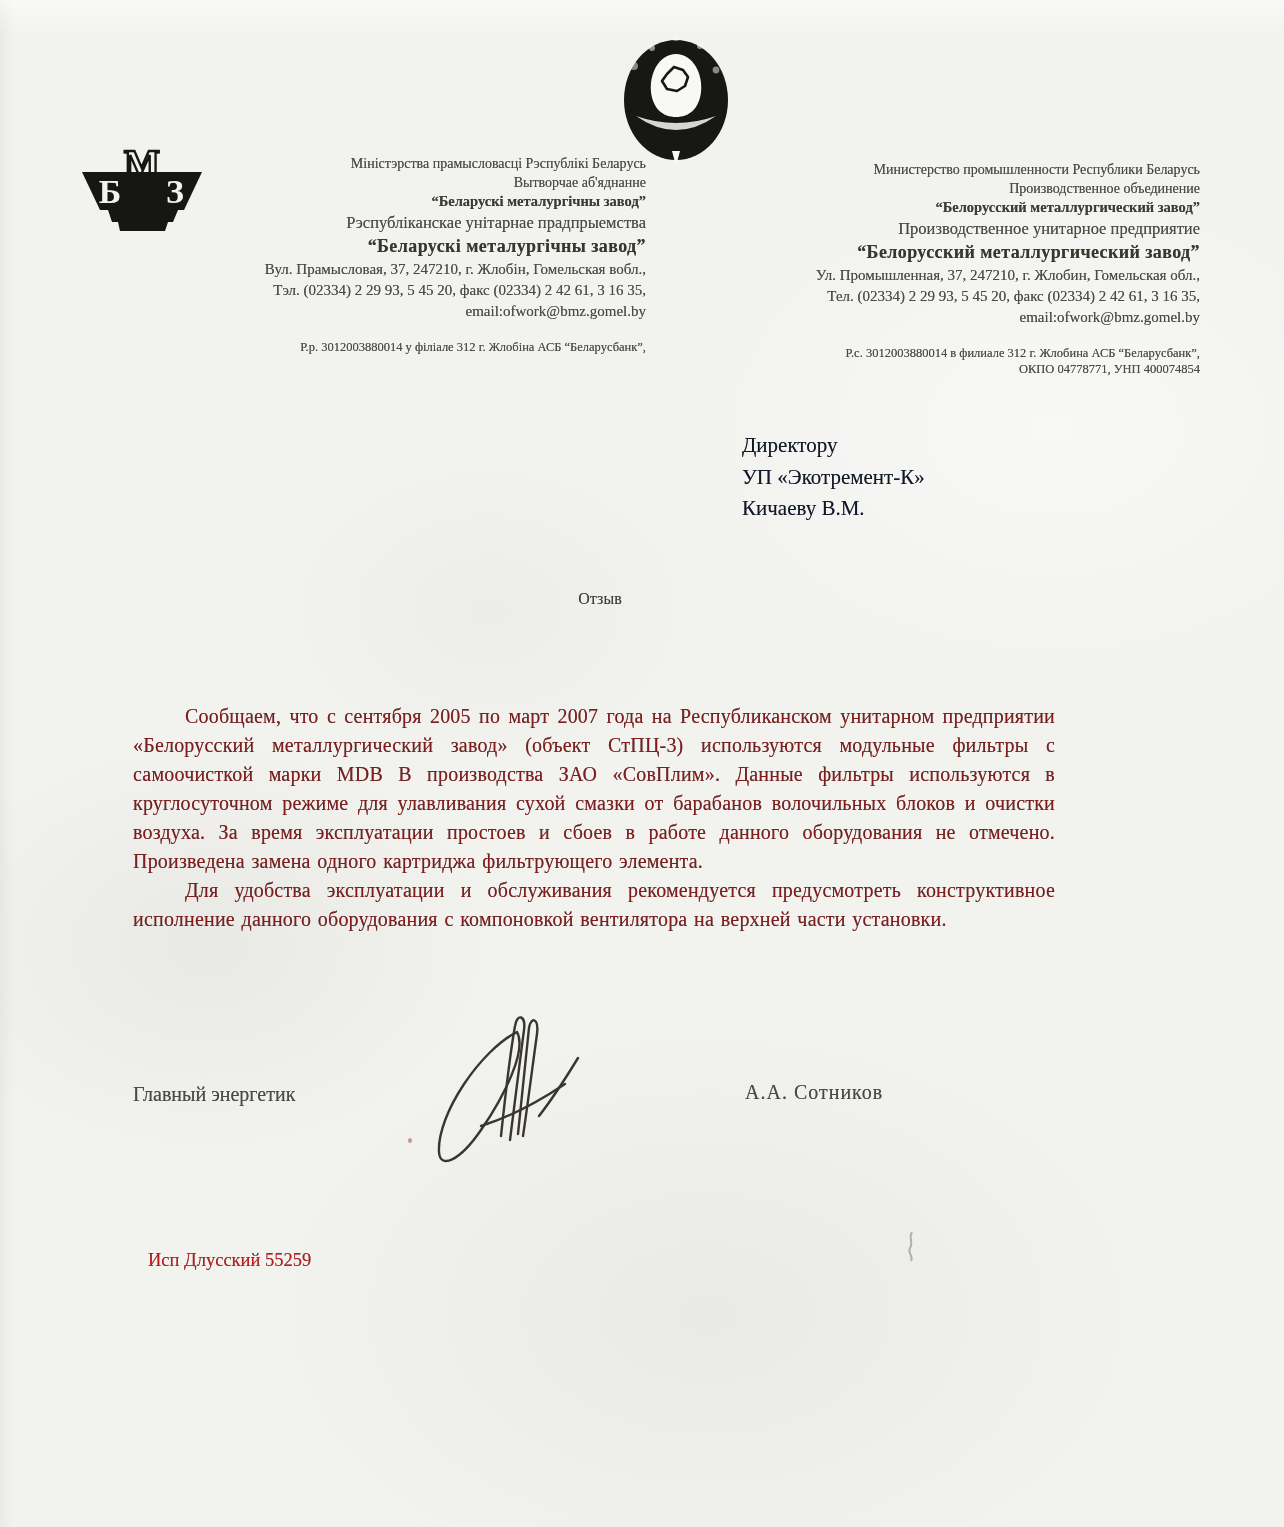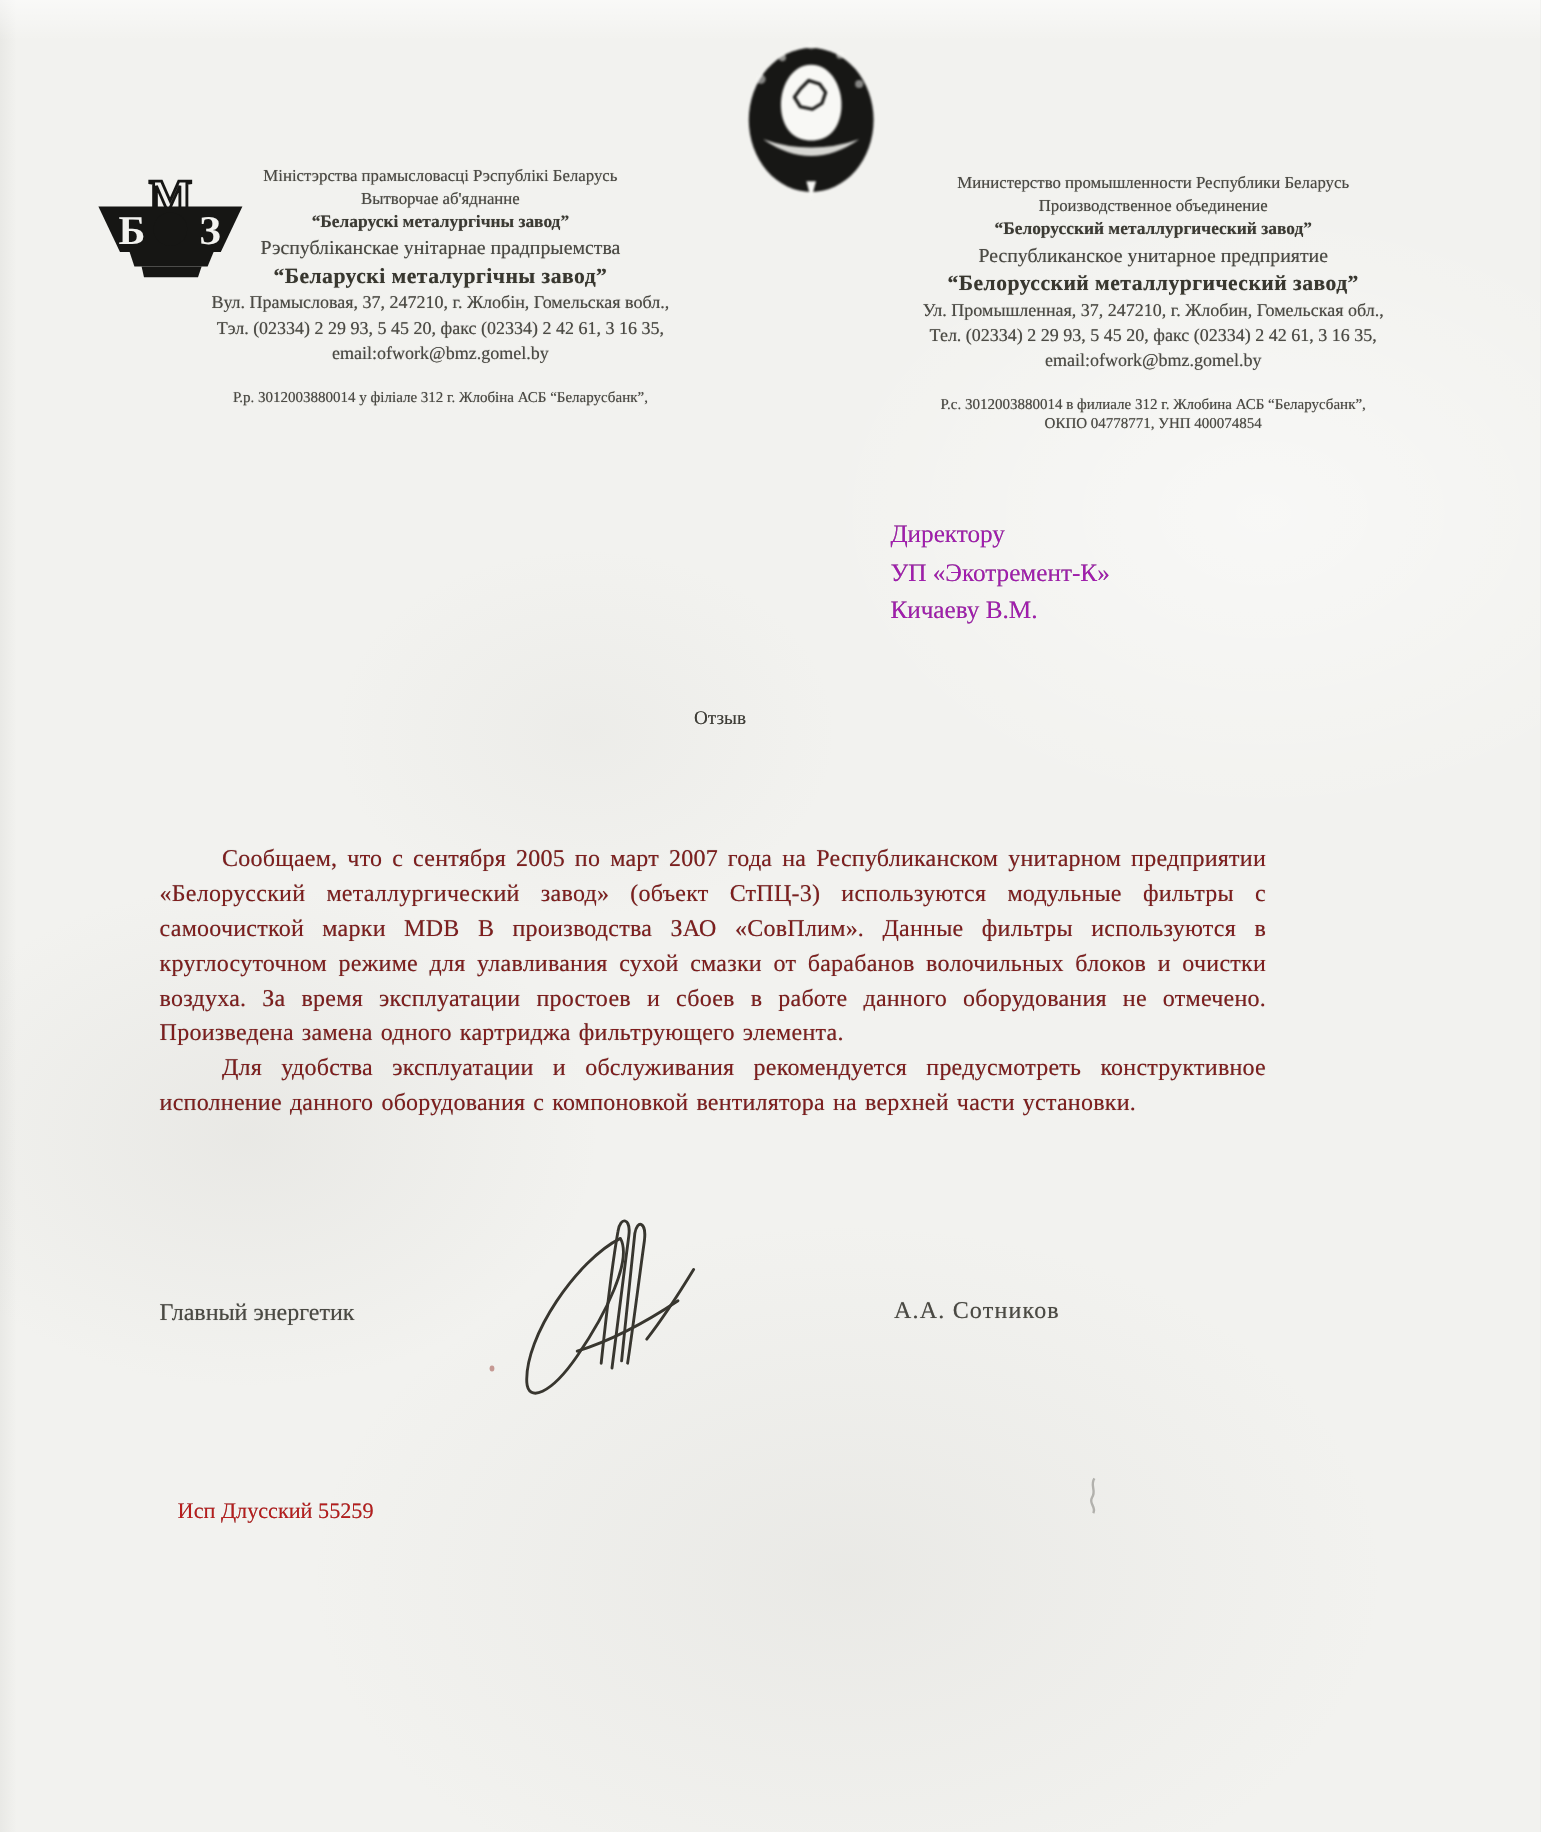--- a/index.html
+++ b/index.html
@@ -13,41 +13,41 @@
     position:absolute; inset:0; pointer-events:none;
     background:
       linear-gradient(180deg, rgba(255,255,255,0.55), rgba(255,255,255,0) 34px),
       linear-gradient(90deg, rgba(60,60,55,0.05), rgba(60,60,55,0) 14px),
       radial-gradient(420px 300px at 16% 62%, rgba(185,183,177,0.16), transparent 70%),
       radial-gradient(520px 360px at 82% 28%, rgba(255,255,255,0.45), transparent 72%),
       radial-gradient(640px 420px at 55% 86%, rgba(182,180,174,0.14), transparent 70%),
       radial-gradient(300px 220px at 38% 40%, rgba(188,186,180,0.10), transparent 70%);
   }
   
-  .lh { position:absolute; text-align:center; color:#4b4a44;
-        text-shadow:0 0 0.6px rgba(75,74,68,0.65); }
+  .lh { position:absolute; text-align:right; color:#4b4a44;
+        text-shadow:0 0 0.6px rgba(75,74,68,0.65);margin-top:16px; }
   .lh-left  { left:88px;  top:138px; width:558px; }
   .lh-right { left:722px; top:144px; width:478px; }
   .l-sm   { font-size:14px;   line-height:19px; }
   .l-smb  { font-size:14.5px; line-height:19px; font-weight:bold; color:#3c3b34; }
   .l-md   { font-size:16.5px; line-height:23px; }
   .l-mdb  { font-size:18px;   line-height:25px; font-weight:bold; letter-spacing:0.4px; color:#38372f; }
   .l-addr { font-size:15px;   line-height:21px; }
   .l-bank { font-size:12.5px; line-height:16px; }
   .gap    { margin-top:17px; }
   
   .emblem   { position:absolute; left:612px; top:30px;  width:128px; height:138px; filter:blur(0.7px) contrast(1.05); }
   .bmz-logo { position:absolute; left:80px;  top:144px; width:124px; height:96px;  filter:blur(0.5px); }
   .signature{ position:absolute; left:415px; top:1006px; width:190px; height:172px; filter:blur(0.4px); }
   .smudge   { position:absolute; left:898px; top:1228px; width:26px; height:36px; opacity:0.45; }
   .red-speck{ position:absolute; left:408px; top:1138px; width:4px; height:5px; border-radius:50%;
               background:#a05048; opacity:0.55; }
   
   .addressee { position:absolute; left:742px; top:430px; font-size:21px; line-height:31.5px;
-               color:#a21caf; text-shadow:0 0 0.5px rgba(62,61,55,0.55); }
+               color:#0f172a; text-shadow:0 0 0.5px rgba(62,61,55,0.55); }
   .title-block { position:absolute; left:180px; top:580px; width:840px; text-align:center;
                  font-size:16px; line-height:38px; color:#3e3d37;
                  text-shadow:0 0 0.5px rgba(62,61,55,0.55); }
   .body-block { position:absolute; left:133px; top:702px; width:922px;
                 font-size:20px; line-height:29px; text-align:justify;
                 letter-spacing:0.2px; word-spacing:1.5px; color:#7f1d1d;
                 text-shadow:0 0 0.6px rgba(59,58,52,0.6); }
   .body-block p { margin:0; text-indent:52px; }
   .sig-position { position:absolute; left:133px; top:1083px; font-size:20px; color:#4a4943;
                   text-shadow:0 0 0.6px rgba(74,73,67,0.6); }
@@ -94,21 +94,21 @@
     <div class="l-addr">Вул. Прамысловая, 37, 247210, г. Жлобін, Гомельская вобл.,</div>
     <div class="l-addr">Тэл. (02334) 2 29 93, 5 45 20, факс (02334) 2 42 61, 3 16 35,</div>
     <div class="l-addr">email:ofwork@bmz.gomel.by</div>
     <div class="l-bank gap">Р.р. 3012003880014 у філіале 312 г. Жлобіна АСБ “Беларусбанк”,</div>
   </div>
 
   <div class="lh lh-right">
     <div class="l-sm">Министерство промышленности Республики Беларусь</div>
     <div class="l-sm">Производственное объединение</div>
     <div class="l-smb">“Белорусский металлургический завод”</div>
-    <div class="l-md">Республиканское унитарное предприятие</div>
+    <div class="l-md">Производственное унитарное предприятие</div>
     <div class="l-mdb">“Белорусский металлургический завод”</div>
     <div class="l-addr">Ул. Промышленная, 37, 247210, г. Жлобин, Гомельская обл.,</div>
     <div class="l-addr">Тел. (02334) 2 29 93, 5 45 20, факс (02334) 2 42 61, 3 16 35,</div>
     <div class="l-addr">email:ofwork@bmz.gomel.by</div>
     <div class="l-bank gap">Р.с. 3012003880014 в филиале 312 г. Жлобина АСБ “Беларусбанк”,</div>
     <div class="l-bank">ОКПО 04778771, УНП 400074854</div>
   </div>
 
   <div class="addressee">
     <div>Директору</div>

